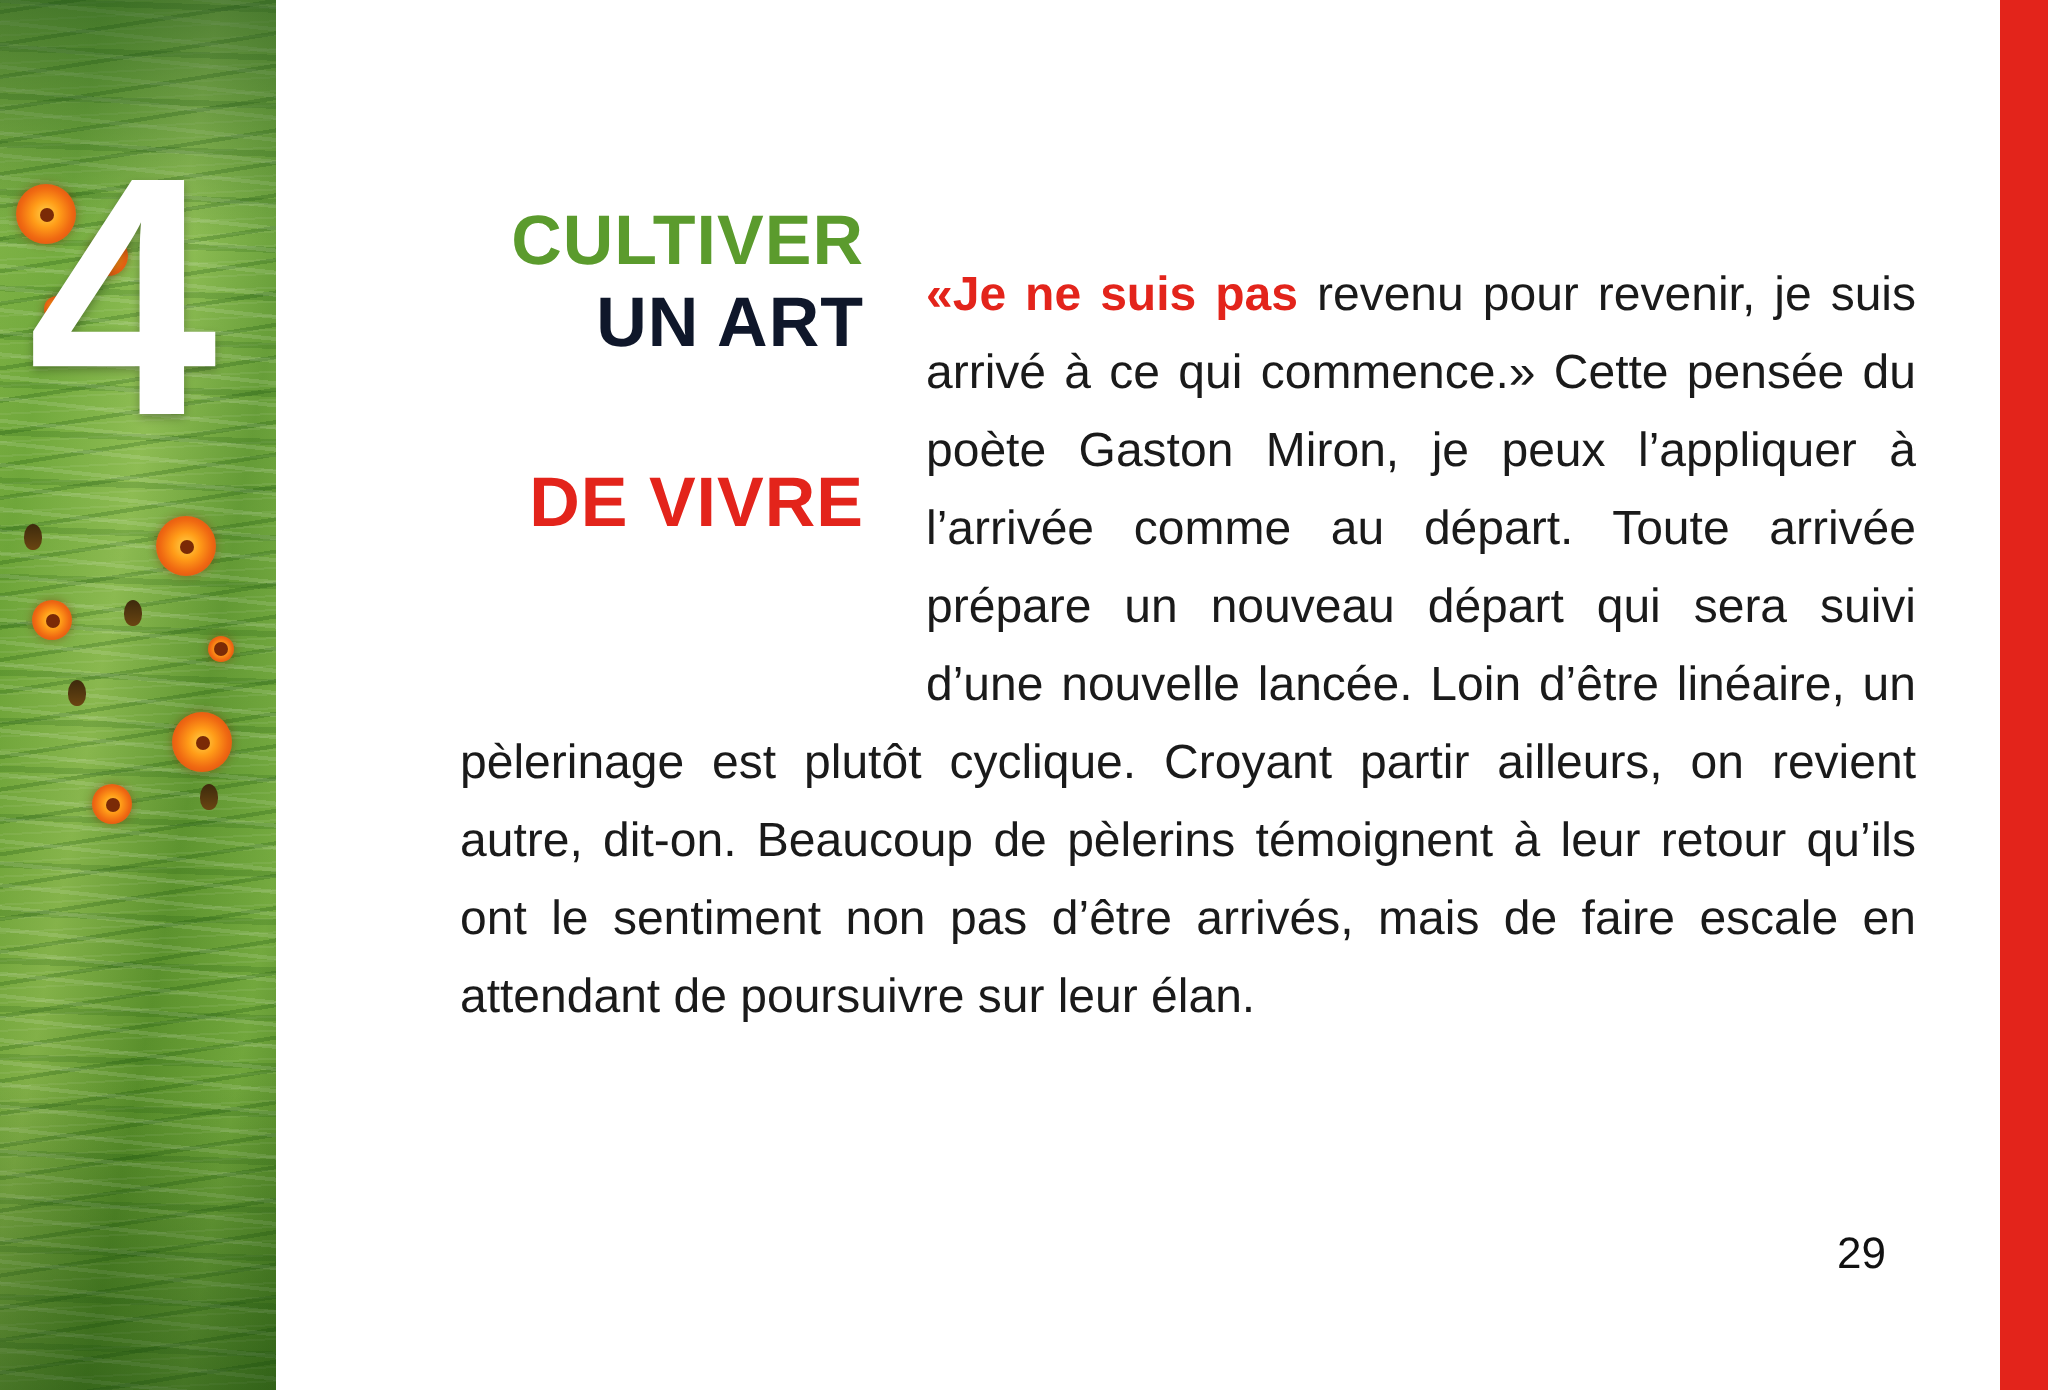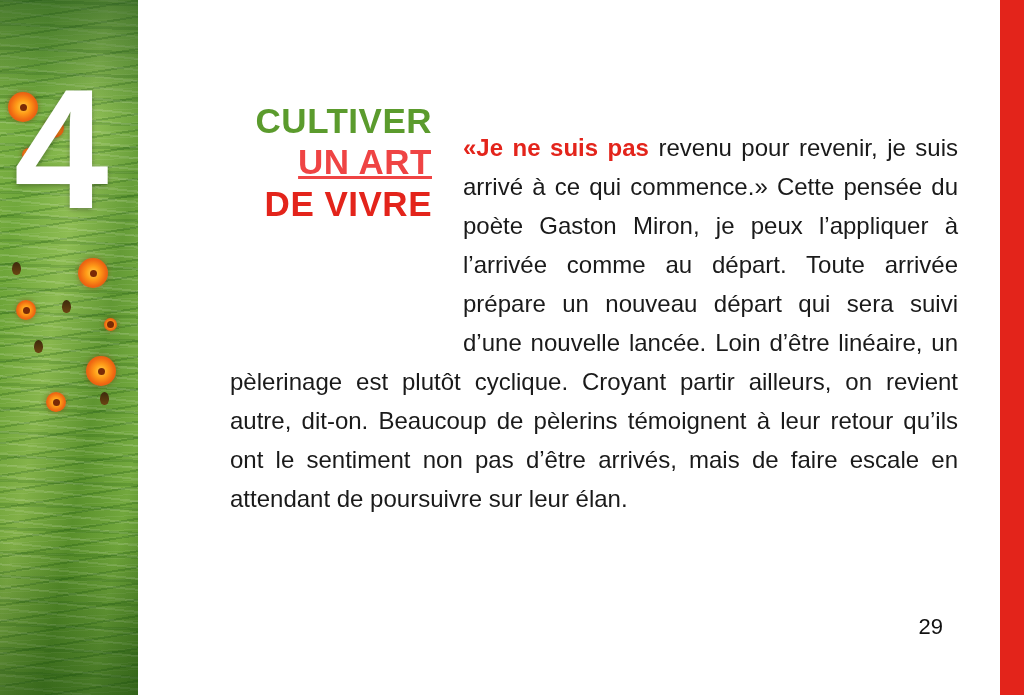--- a/index.html
+++ b/index.html
@@ -127,22 +127,22 @@
     left: 44px;
     top: 100px;
     width: 250px;
     text-align: right;
     font-weight: 700;
     font-size: 35px;
     line-height: 1.18;
     letter-spacing: 0.5px;
   }
   .chapter-title .line1 { color: #5b9b2d; display: block; }
-  .chapter-title .line2 { color: #ef4444; display: block; text-decoration: underline; }
-  .chapter-title .line3 { color: #e3241b; display: block; }
+  .chapter-title .line2 { color: #0f172a; display: block; }
+  .chapter-title .line3 { color: #e3241b; display: block; margin-top: 48px; }
 
   .body-text {
     position: absolute;
     left: 92px;
     top: 128px;
     width: 728px;
     font-size: 24px;
     line-height: 39px;
     color: #1a1a1a;
     text-align: justify;

